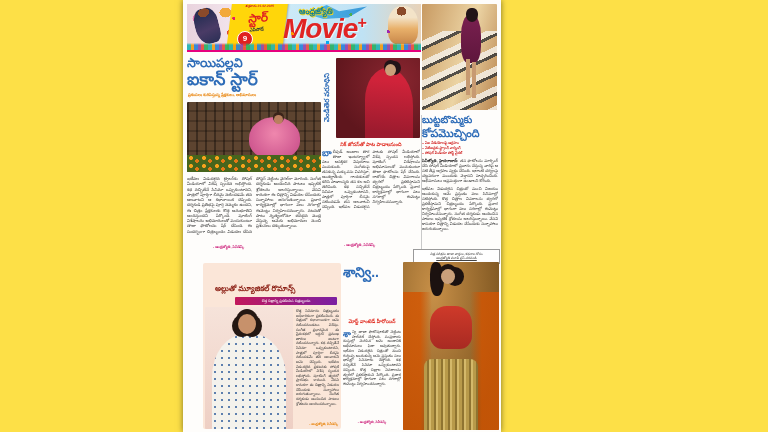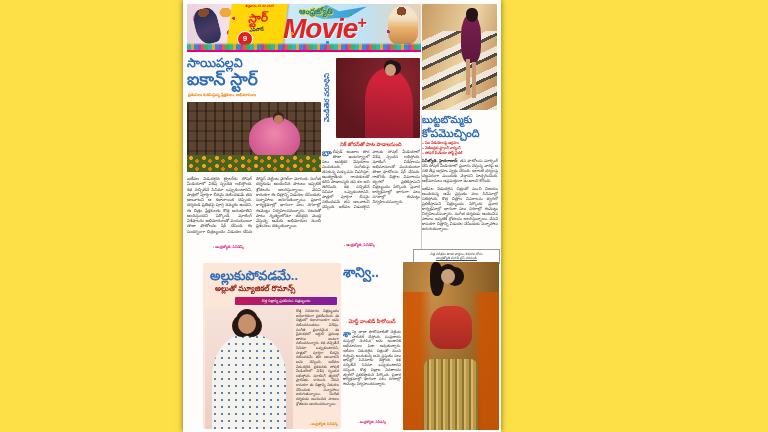--- a/index.html
+++ b/index.html
@@ -174,21 +174,20 @@
         <div style="height:3px;"></div>
         <span>ఇటీవల విడుదలైన చిత్రంతో మంచి విజయం అందుకున్న ఆమె ప్రస్తుతం పలు సినిమాల్లో నటిస్తోంది. కొత్త చిత్రాల వివరాలను త్వరలో ప్రకటిస్తామని చిత్రబృందం పేర్కొంది. ప్రచార కార్యక్రమాల్లో భాగంగా పలు నగరాల్లో ఈవెంట్లు నిర్వహించనున్నారు. సంగీత దర్శకుడు అందించిన పాటలు ఇప్పటికే శ్రోతలను అలరిస్తున్నాయి. వేసవి కానుకగా చిత్రాన్ని విడుదల చేసేందుకు సన్నాహాలు జరుగుతున్నాయి.</span>
       </div>
       <div class="abs note-box" style="left:-9px;top:245px;width:85px;height:13px;">
         <div class="l1">చిత్ర పరిశ్రమ తాజా వార్తలు, కథనాల కోసం</div>
         <div class="l2">ఆంధ్రజ్యోతి మూవీ ప్లస్ చదవండి</div>
       </div>
     </div>
 
     <div class="abs peach-box" style="left:20px;top:263px;width:138px;height:166px;">
-      <div class="abs h-blue" style="left:7px;top:5px;font-size:13px;">అల్లుకుపోవడమే..</div>
       <div class="abs" style="left:12px;top:21px;font-size:7.5px;font-weight:bold;color:#8e2318;">అల్లుతో మ్యూజికల్ రొమాన్స్</div>
       <div class="abs strip" style="left:32px;top:34px;width:102px;height:8px;">కొత్త చిత్రాన్ని ప్రకటించిన చిత్రబృందం</div>
       <div class="abs photo allu-photo" style="left:2px;top:44px;width:88px;height:122px;">
         <div class="abs allu-woman"></div>
         <div class="abs allu-head"></div>
       </div>
       <div class="abs body-txt" style="left:93px;top:46px;width:43px;height:112px;font-size:3.7px;">కొత్త సినిమాను చిత్రబృందం అధికారికంగా ప్రకటించింది. ఈ చిత్రంలో కథానాయికగా ఆమె నటించనుండటం విశేషం. సంగీత ప్రధానమైన ఈ ప్రేమకథలో ఇద్దరు ప్రముఖ తారలు జంటగా నటించనున్నారు. కథ నచ్చితేనే సినిమా ఒప్పుకుంటానని, పాత్రలో పూర్తిగా లీనమై నటించడమే తన అలవాటని ఆమె చెప్పింది. ఇటీవల విడుదలైన ప్రకటనకు సోషల్ మీడియాలో విశేష స్పందన లభిస్తోంది. షూటింగ్ త్వరలో ప్రారంభం కానుంది. వేసవి కానుకగా ఈ చిత్రాన్ని విడుదల చేసేందుకు సన్నాహాలు జరుగుతున్నాయి. సంగీత దర్శకుడు అందించిన పాటలు శ్రోతలను అలరించనున్నాయి.</div>
       <div class="abs byline" style="right:3px;bottom:2px;font-size:3.3px;color:#e8830a;">- ఆంధ్రజ్యోతి, సినీడెస్క్</div>
     </div>
 

